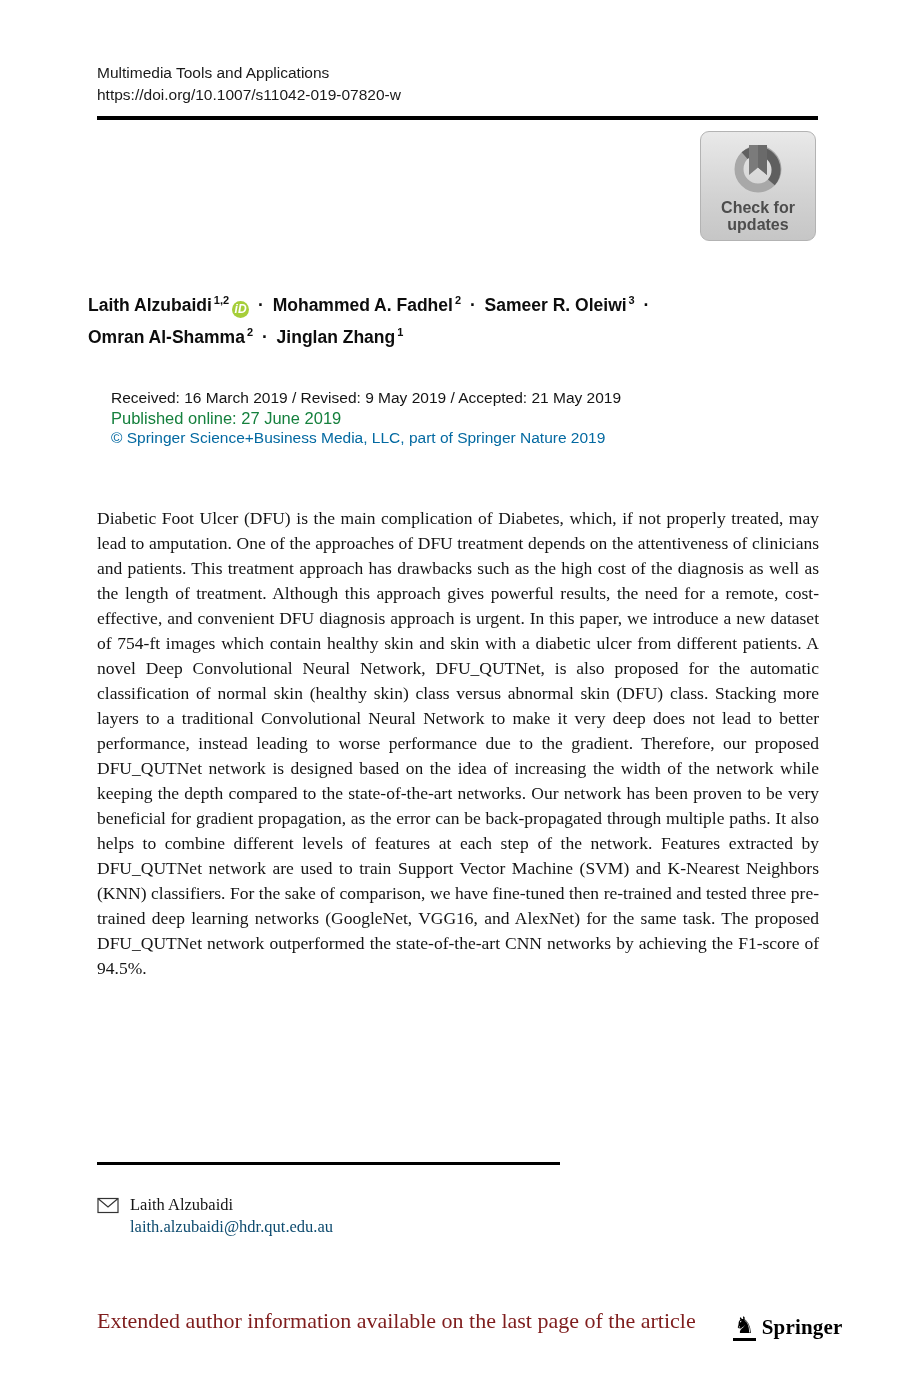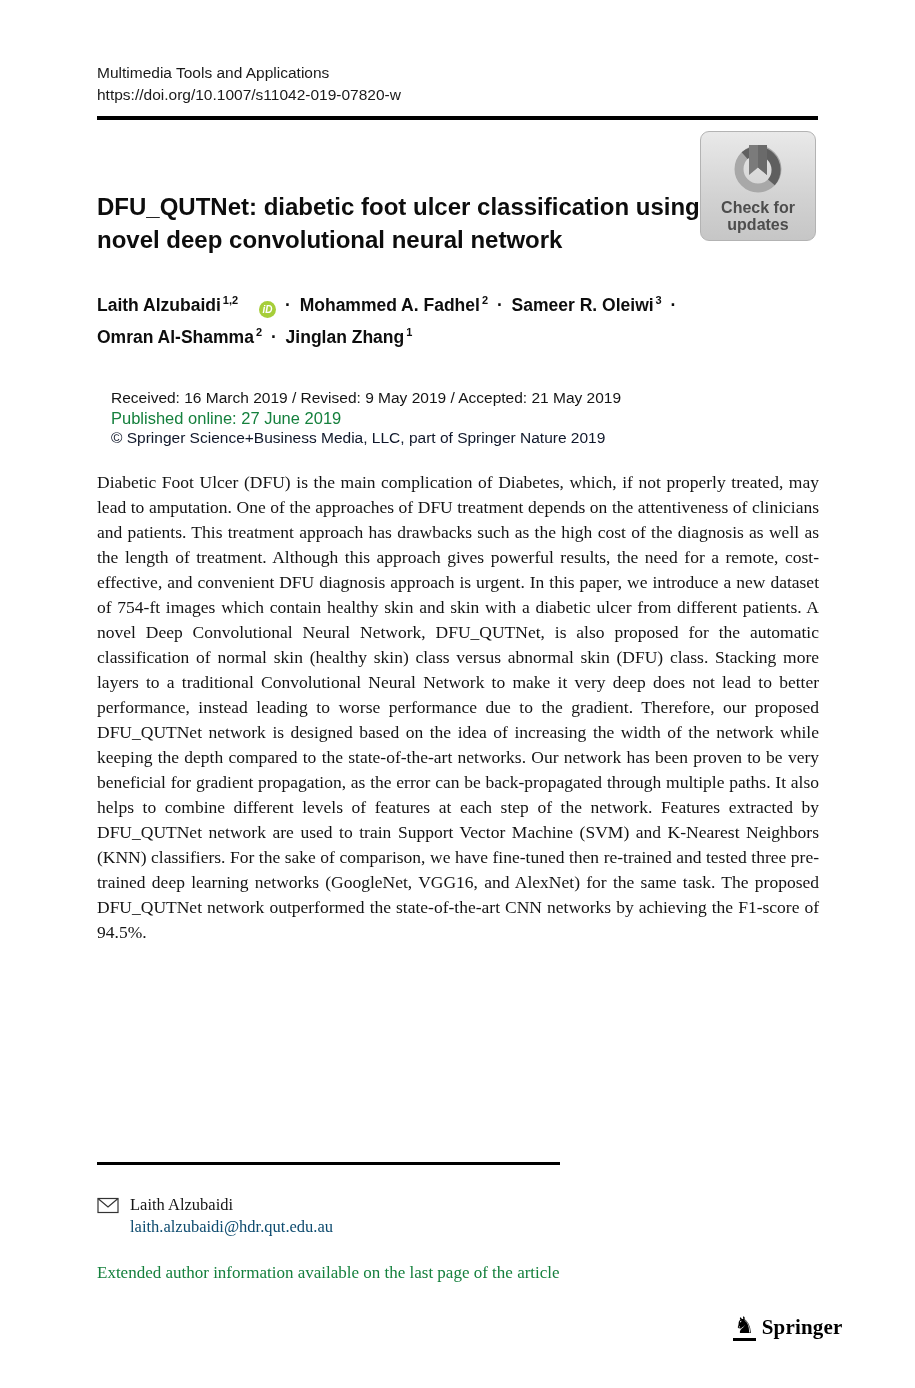--- a/index.html
+++ b/index.html
@@ -27,59 +27,60 @@
     padding-top:7px; cursor:pointer;
   }
   .update-badge .badge-text { font-weight:bold; font-size:16px; line-height:17px; color:#4d4d4d; text-align:center; }
 
   
   .article-title {
     position:absolute; left:97px; top:190px; width:662px;
     font-size:24px; line-height:33px; font-weight:bold; color:#0d0d0d;
   }
   .authors {
-    position:absolute; left:97px; top:287px; width:700px;
+    position:absolute; left:88px; top:287px; width:700px;
     font-weight:bold; font-size:17.5px; line-height:27px; color:#0d0d0d;
   }
   .authors sup { font-size:11px; font-weight:bold; margin-left:2px; }
   .authors .sep { margin:0 4px; }
   .orcid-badge {
     display:inline-flex; align-items:center; justify-content:center;
     width:17px; height:17px; border-radius:50%;
-    background:#A6CE39; color:#fff; font-size:10px; font-weight:bold;
-    vertical-align:-2px; margin-left:21px; cursor:pointer;
+    background:#A6CE39; color:#fff; font-size:12px; font-weight:bold;
+    vertical-align:-2px; margin-left:3px; cursor:pointer;
     font-style:italic;
   }
 
   
   .history { position:absolute; left:111px; top:368px; width:700px;margin-top:20px; }
   .history .received { font-size:15.5px; line-height:20px; color:#141414; }
   .history .published { font-family:Liberation Sans, sans-serif; font-size:16.5px; line-height:20px; color:#15803d; }
-  .history .copyright { font-size:15.5px; line-height:20px; color:#0f172a; }
+  .history .copyright { font-size:15.5px; line-height:20px; color:#0369a1; }
 
   
   .abstract { position:absolute; left:97px; top:470px; width:722px; }
   .abstract-heading { font-size:19px; font-weight:bold; color:#0d0d0d; margin-bottom:7px; }
   .abstract-body {
     font-family:"Liberation Serif", serif;
     font-size:17.5px; line-height:25px; color:#141414;
     text-align:justify;
+    margin-top:36px;
   }
 
   
   .keywords { position:absolute; left:97px; top:1064px; width:722px; font-size:17px; line-height:25px; color:#141414; }
   .keywords .kw-head { font-weight:bold; font-family:"Liberation Sans", sans-serif; margin-right:12px; }
   .keywords .kw-body { font-family:"Liberation Serif", serif; }
 
   
   .footnote-rule { position:absolute; left:97px; top:1162px; width:463px; height:3px; background:#000; }
   .correspondence { position:absolute; left:97px; top:1194px; display:grid; grid-template-columns:33px auto; font-family:"Liberation Serif", serif; font-size:16.5px; line-height:22px; color:#141414; }
   .correspondence .env { padding-top:3px; }
   .correspondence .email { text-decoration:none; color:#0c4a6e; }
-  .extended-note { position:absolute; left:97px; top:1263px; font-family:"Liberation Serif", serif; font-size:17px; color:#15803d; }
+  .extended-note { position:absolute; left:97px; top:1308px; font-family:"Liberation Serif", serif; font-size:22px; color:#7f1d1d; }
 
   
   .springer-logo { position:absolute; left:733px; top:1314px; display:flex; align-items:center; gap:6px; }
   .sp-knight { font-size:23px; line-height:1; color:#000; border-bottom:3px solid #000; padding:0 1px 1px 1px; }
   .sp-name { font-family:"Liberation Serif", serif; font-weight:bold; font-size:21px; color:#000; letter-spacing:0.2px; }
 </style>
 </head>
 <body>
 
 <div class="page">
@@ -96,21 +97,20 @@
       <path d="M 17.6 16.6 A 19 19 0 0 1 44.4 43.4" fill="none" stroke="#5f5f5f" stroke-width="9"></path>
       <path d="M22 6 H 40 V 36 L 31 28.5 L 22 36 Z" fill="#7b7b7b"></path>
       <path d="M31 6 H 40 V 36 L 31 28.5 Z" fill="#6a6a6a"></path>
     </svg>
     <div class="badge-text">
       <div>Check for</div>
       <div>updates</div>
     </div>
   </div>
 
-  <h1 class="article-title">DFU_QUTNet: diabetic foot ulcer classification using novel deep convolutional neural network</h1>
 
   <div class="authors">
     <span class="author"><span>Laith Alzubaidi</span><sup>1,2</sup></span><span class="orcid-badge">
         <span>iD</span>
       </span>
     <span class="sep">·</span>
     <span class="author"><span>Mohammed A. Fadhel</span><sup>2</sup></span>
     <span class="sep">·</span>
     <span class="author"><span>Sameer R. Oleiwi</span><sup>3</sup></span>
     <span class="sep">·</span><br>

